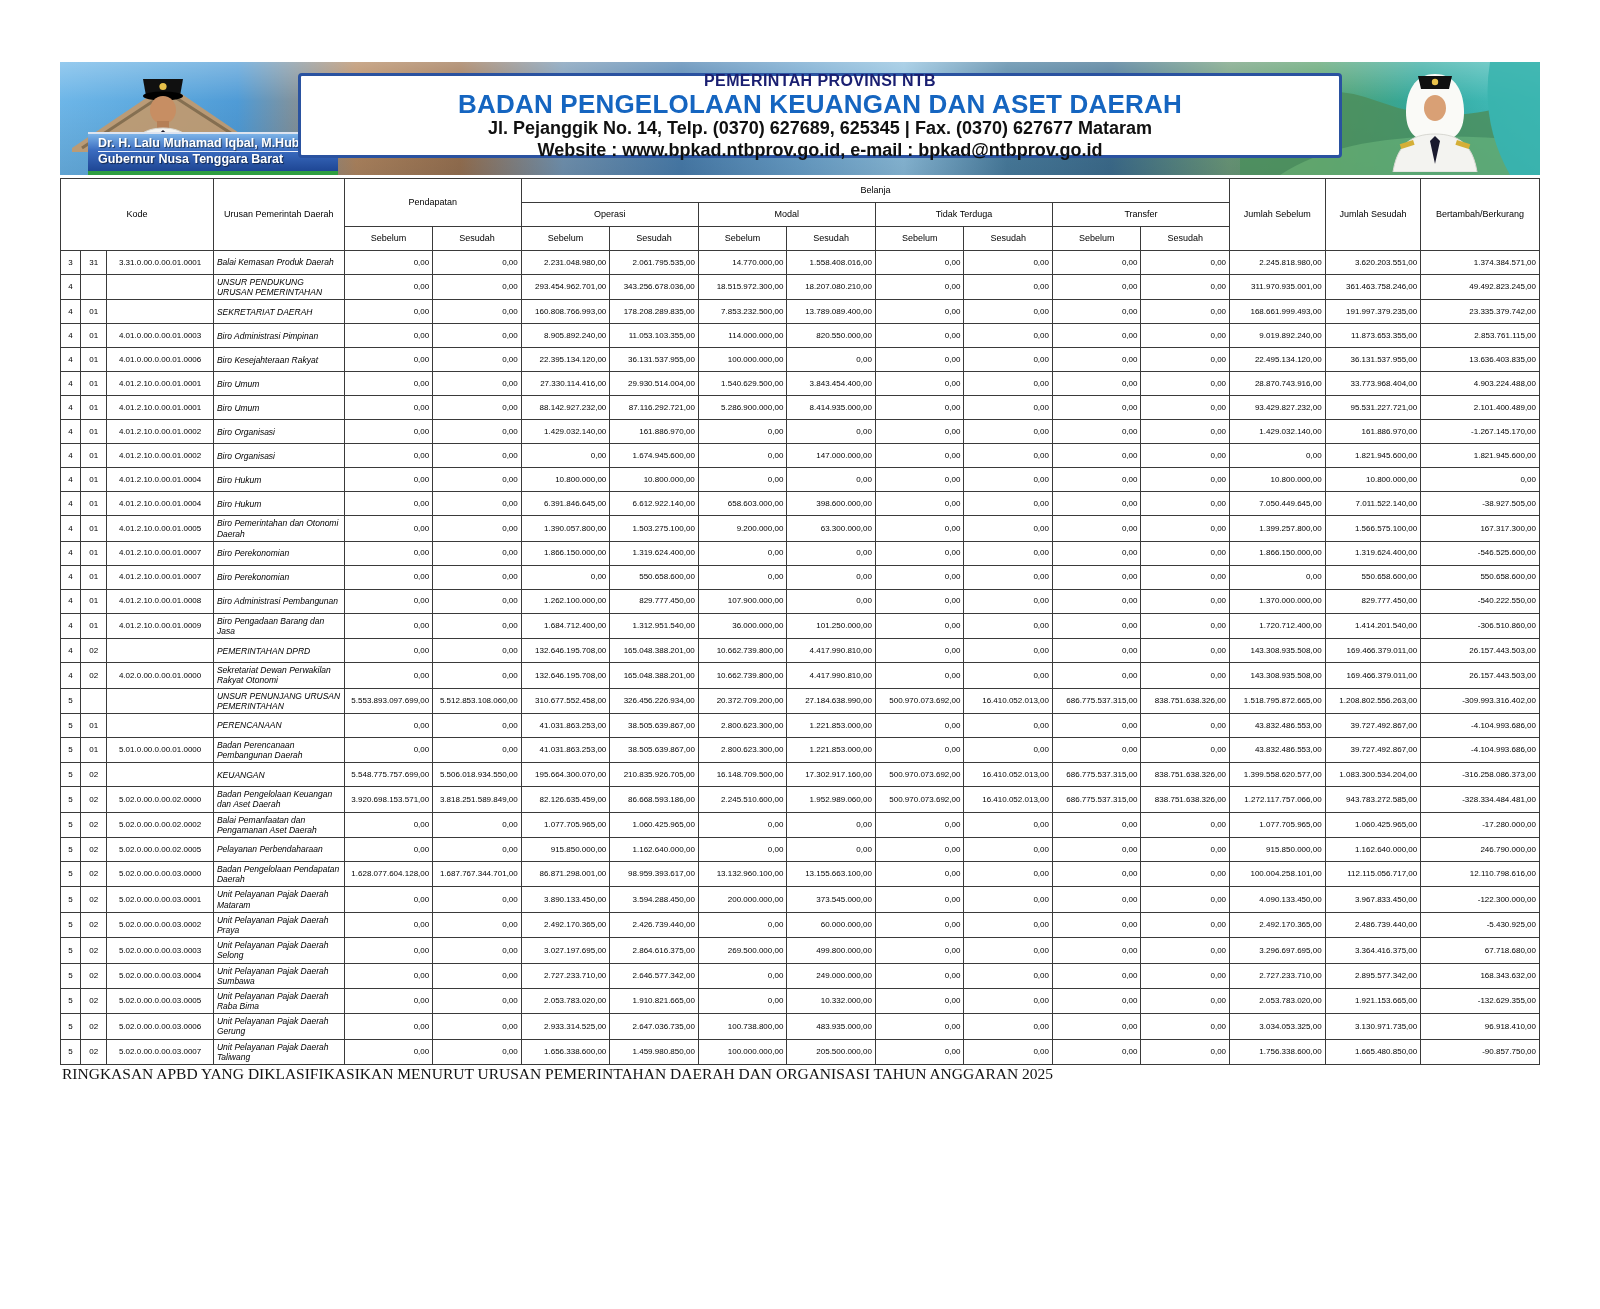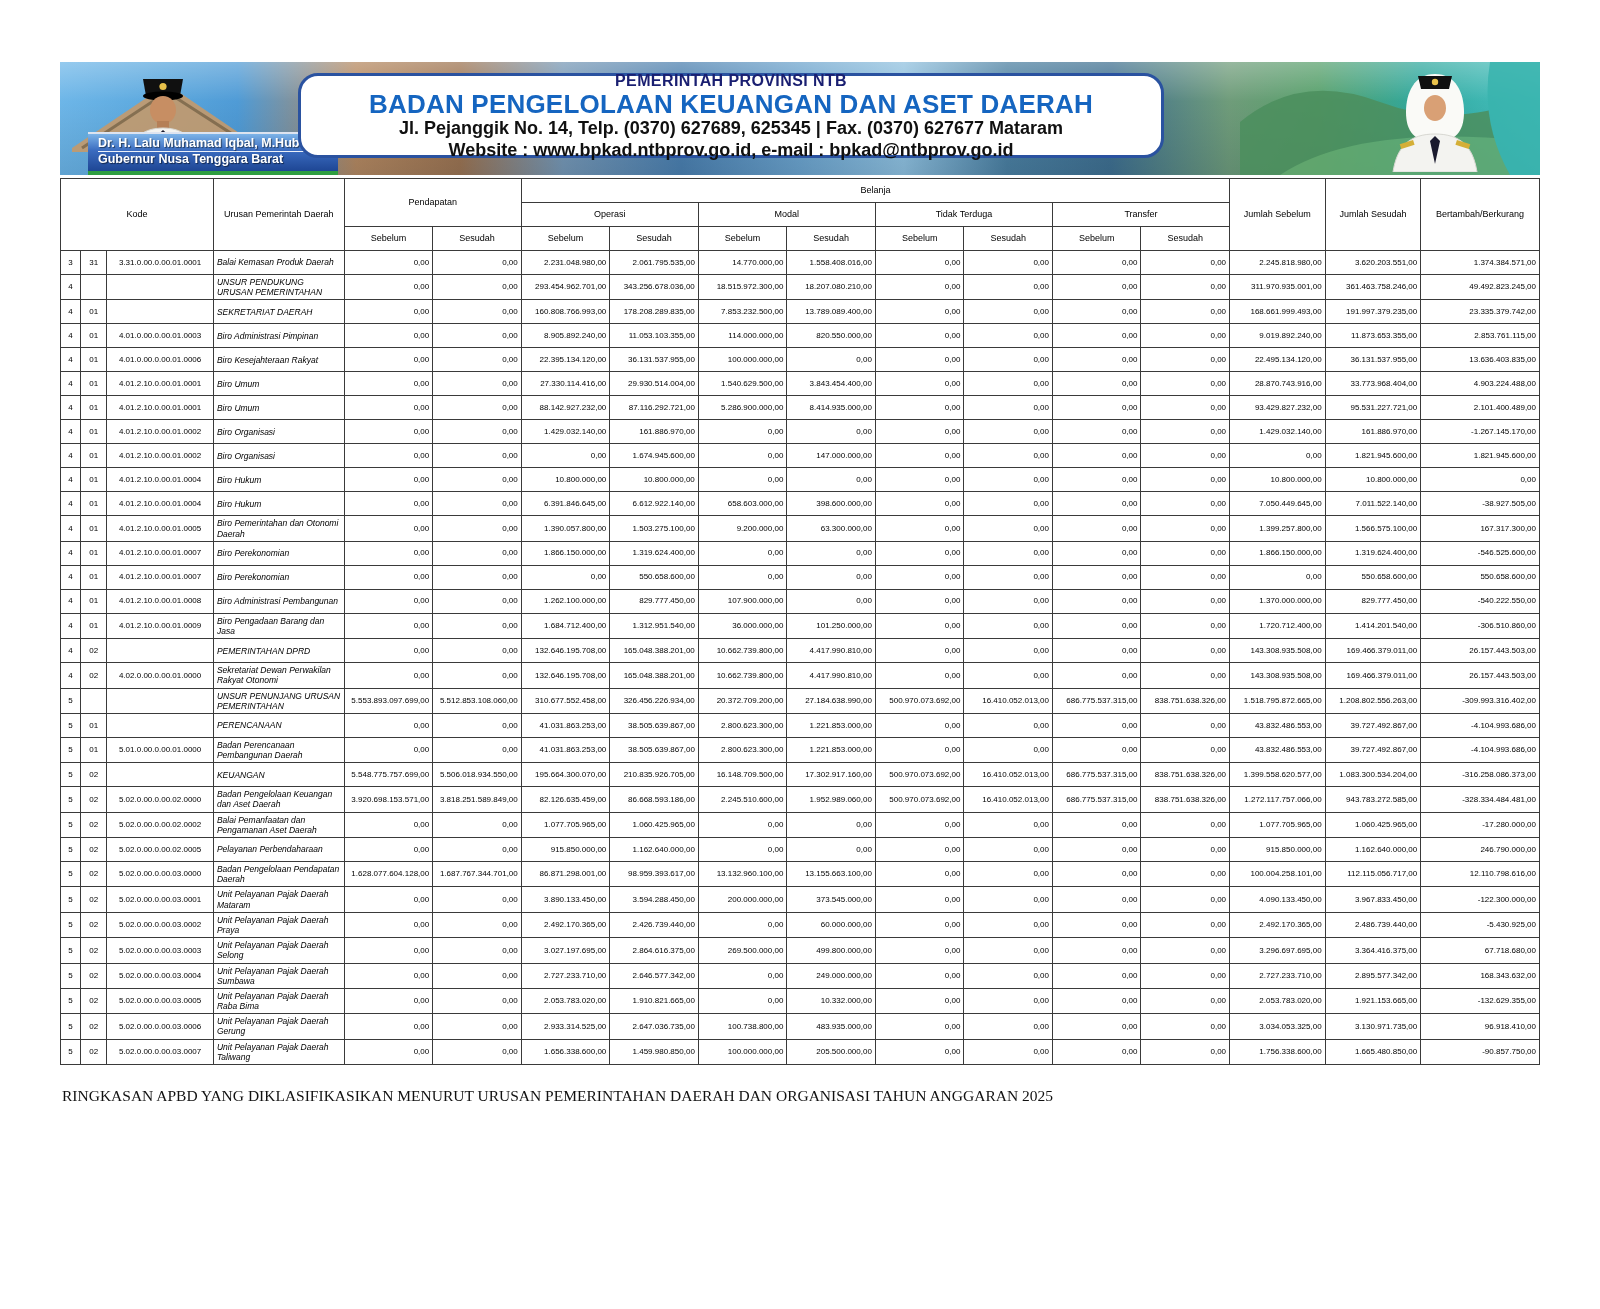--- a/index.html
+++ b/index.html
@@ -23,22 +23,22 @@
         #4b7fae 42%, #6ca3cc 50%, #8fc0de 57%,
         #4b7fa0 64%, #3f6f8f 71%, #6f9c7a 79%,
         #57a06b 85%, #2fa89e 92%, #49c2c2 100%);
   }
   .hut { position:absolute; left:2px; top:8px; opacity:.9; }
   .hill { position:absolute; right:0; top:0; opacity:.85; }
   .official { position:absolute; top:4px; }
   .official.left { left:28px; }
   .official.right { right:30px; }
   .center-box {
-    position:absolute; left:238px; top:11px; width:866px; height:85px;
-    background:#ffffff; border:3px solid #2a52a0; border-radius:20px;
+    position:absolute; left:238px; top:11px; width:1044px; height:85px;
+    background:#ffffff; border:3px solid #2a52a0; border-radius:4px;
     display:flex; flex-direction:column; align-items:center; justify-content:center;
     row-gap:1px; z-index:3; padding-top:2px;
   }
   .t1 { font-size:16px; font-weight:bold; color:#1a1f71; letter-spacing:.4px; }
   .t2 { font-size:26px; font-weight:bold; color:#1565c0; letter-spacing:.2px; line-height:1.02; }
   .t3, .t4 { font-size:18px; font-weight:bold; color:#101010; }
   .ribbon {
     position:absolute; bottom:0; z-index:2;
     padding:2px 10px 3px 10px;
     background:linear-gradient(180deg,#7db4e8 0%, #3a6bbf 45%, #1e4694 100%);
@@ -59,21 +59,21 @@
   }
   .apbd th, .apbd td { border:1px solid #3a3a3a; vertical-align:middle; padding:2px 3px; }
   .apbd thead th { font-weight:normal; text-align:center; font-size:9px; height:24px; line-height:1.15; }
   .apbd thead th.th-bertambah { word-break:break-all; padding:2px 12px; }
   .apbd tbody td { height:24px; line-height:1.2; }
   .apbd td.kode { text-align:center; font-size:8px; }
   .apbd td.name { text-align:left; font-size:8.5px;font-style:italic; }
   .apbd td.num  { text-align:right; font-size:8px; word-break:break-all; }
   
   .footer-title {
-    margin:22px 0 0 62px;
+    margin:0 0 0 62px;
     font-family:"Liberation Serif", serif;
     font-size:15.5px; color:#111; letter-spacing:0px;
   }
 </style>
 </head>
 <body>
 
 <div class="banner">
 
   <svg class="hut" width="230" height="113" viewBox="0 0 230 113">

